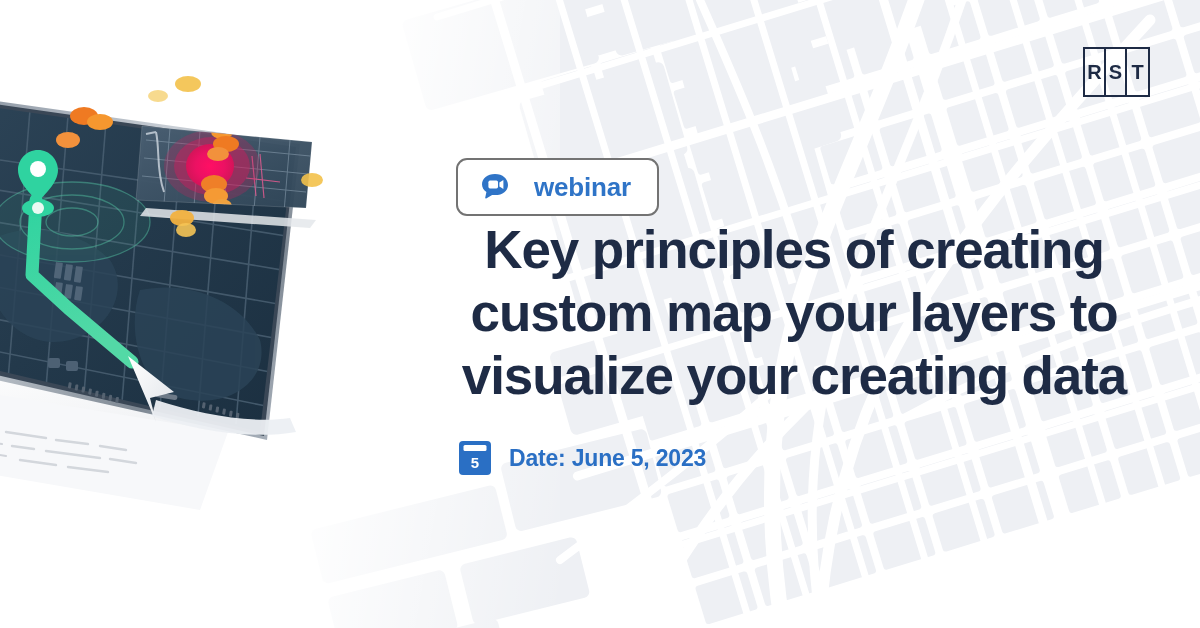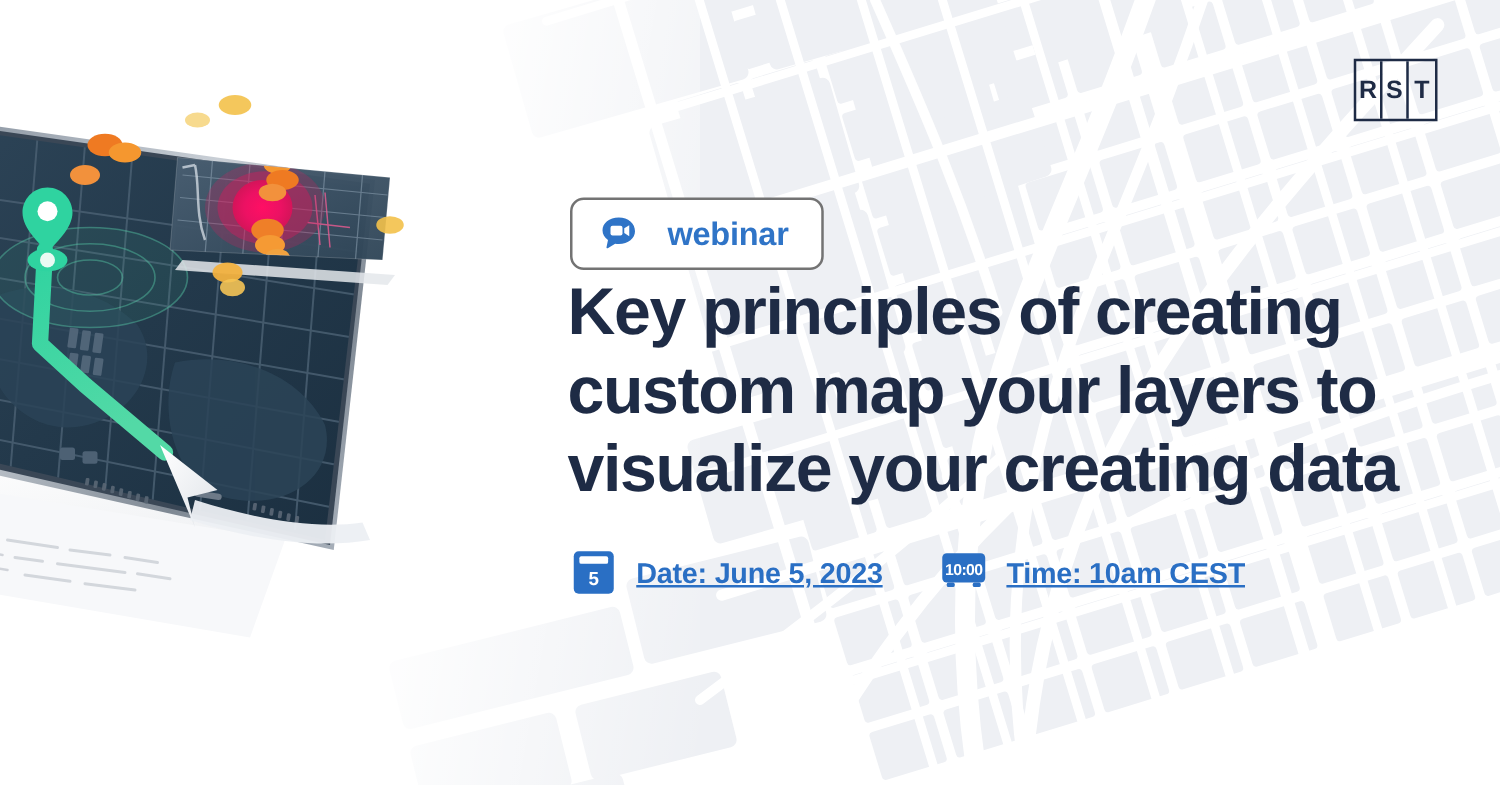--- a/index.html
+++ b/index.html
@@ -61,31 +61,31 @@
   .badge-label {
     font-size:26px; font-weight:bold; color:#2f74c7;
     letter-spacing:-0.2px; line-height:1;
   }
 
   .title {
     position:absolute; left:0px; top:218px; width:680px;
     font-size:53px; font-weight:bold; color:#1e2b45;
     line-height:63px; letter-spacing:-1.1px;
   }
-  .title-line { display:block; white-space:nowrap; }
+  .title-line { display:block; white-space:nowrap;text-align:center; }
 
   .meta {
     position:absolute; left:2px; top:438px;
     display:flex; align-items:center; gap:46px;
   }
   .meta-item { display:flex; align-items:center; gap:15px; }
   .meta-icon { width:38px; height:40px; display:block; flex:none; }
   .meta-text {
     font-size:23px; font-weight:bold; color:#2a6fc4;
-    letter-spacing:-0.2px; white-space:nowrap;text-decoration:underline;
+    letter-spacing:-0.2px; white-space:nowrap;
   }
 </style>
 </head>
 <body>
 
 <div class="banner">
 
   <div class="bg-map">
     <svg viewBox="0 0 1200 628" preserveAspectRatio="xMidYMid slice" aria-hidden="true">
       <defs>
@@ -430,28 +430,17 @@
         <span class="meta-icon">
           <svg viewBox="0 0 38 40" aria-hidden="true">
             <rect x="3" y="3" width="32" height="34" rx="4" fill="#2a6fc4"></rect>
             <rect x="7.5" y="7" width="23" height="6" rx="1.5" fill="#ffffff"></rect>
             <text x="19" y="30" text-anchor="middle" font-family="Liberation Sans, sans-serif" font-size="15" font-weight="bold" fill="#ffffff">5</text>
           </svg>
         </span>
         <span class="meta-text">Date: June 5, 2023</span>
       </div>
 
-      <div class="meta-item">
-        <span class="meta-icon">
-          <svg viewBox="0 0 42 40" aria-hidden="true">
-            <rect x="2" y="5" width="38" height="26" rx="4" fill="#2a6fc4"></rect>
-            <rect x="6" y="31" width="7" height="4" rx="1.5" fill="#2a6fc4"></rect>
-            <rect x="29" y="31" width="7" height="4" rx="1.5" fill="#2a6fc4"></rect>
-            <text x="21" y="24" text-anchor="middle" font-family="Liberation Sans, sans-serif" font-size="14" font-weight="bold" fill="#ffffff" letter-spacing="-0.5">10:00</text>
-          </svg>
-        </span>
-        <span class="meta-text">Time: 10am CEST</span>
-      </div>
 
     </div>
   </div>
 
 </div>
 
 </body></html>

